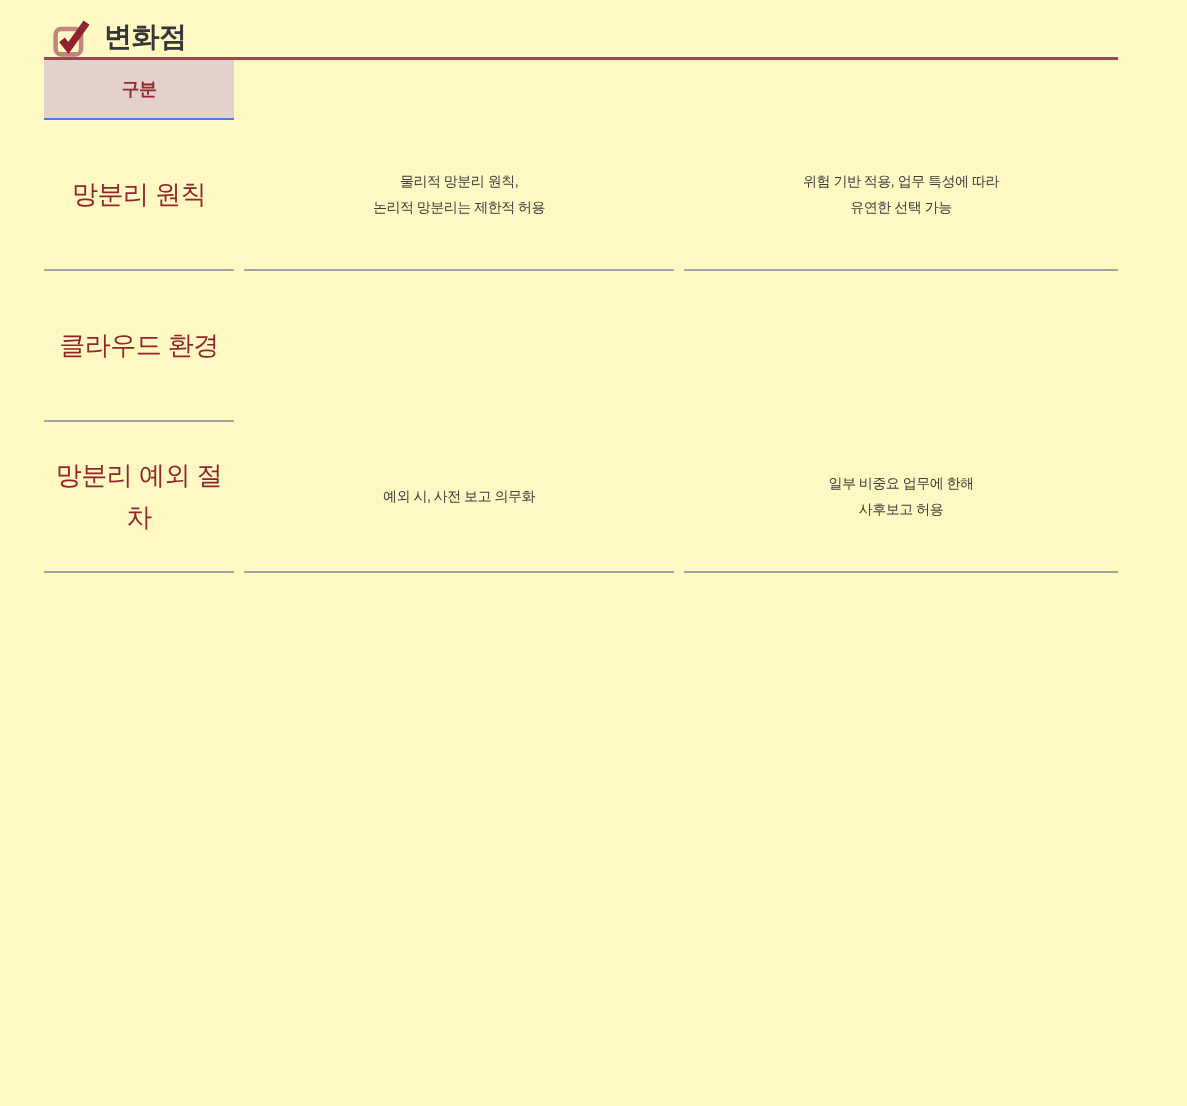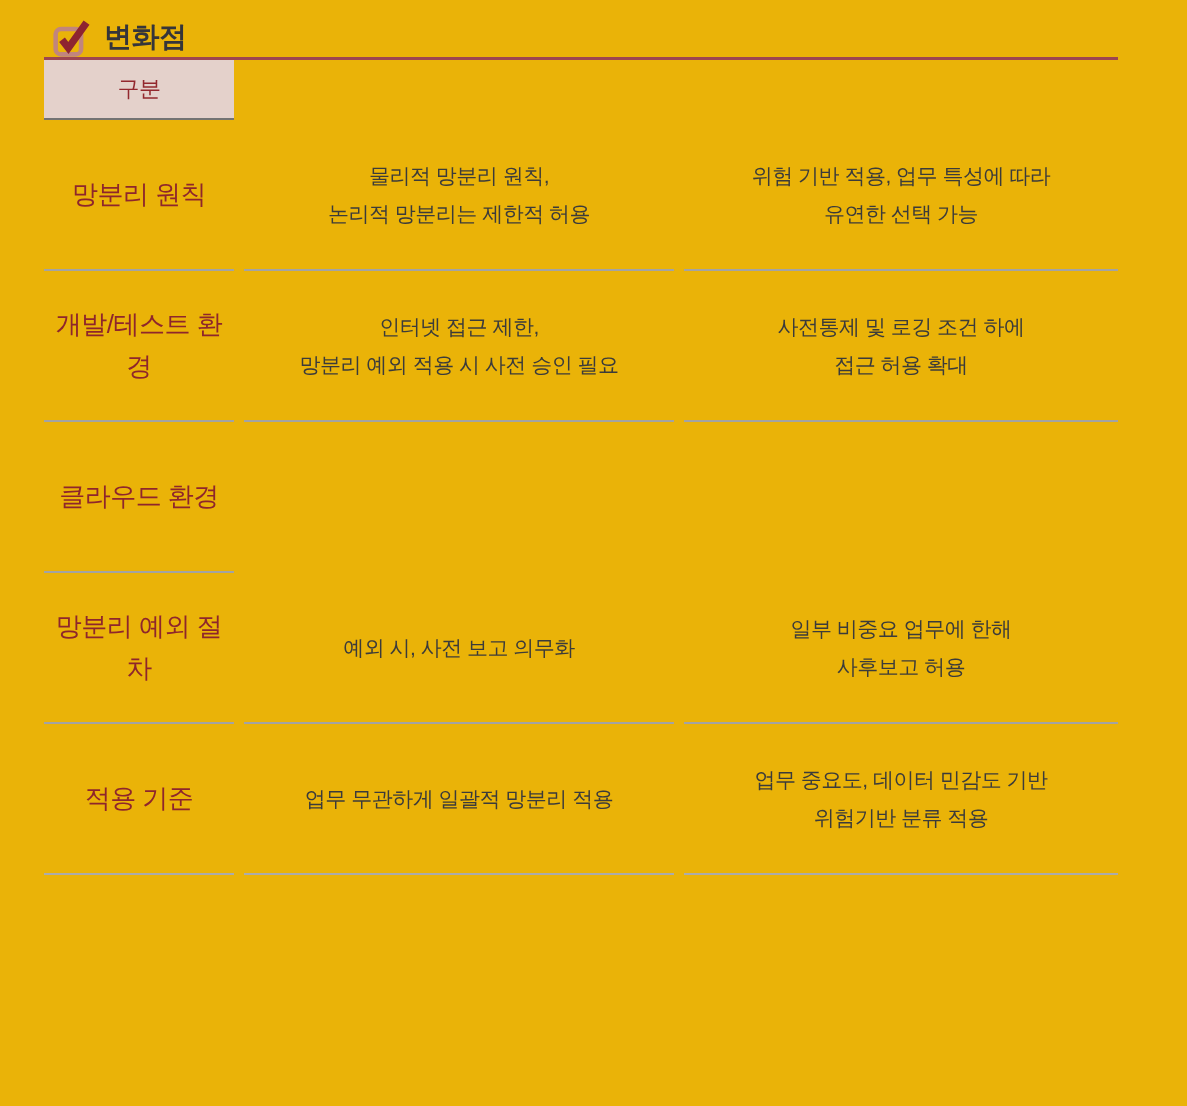--- a/index.html
+++ b/index.html
@@ -8,21 +8,21 @@
     width: 1187px;
     height: 1106px;
     font-family: "Liberation Sans", "DejaVu Sans", sans-serif;
     color: #3b3b3b;
     overflow: hidden;
   }
   .page {
     position: relative;
     width: 1187px;
     height: 1106px;
-    background: #eab308;
+    background: #fef9c3;
   }
   .title-row {
     display: flex;
     align-items: center;
     gap: 12px;
     padding-left: 52px;
     padding-top: 31px;
     height: 42px;
   }
   .title-icon { width: 40px; height: 40px; flex: 0 0 auto; margin-top: 2px; }
@@ -44,37 +44,37 @@
   }
   .grid-row {
     display: grid;
     grid-template-columns: 190px 430px 434px;
     column-gap: 10px;
   }
   .header-cell {
     height: 60px;
     background: #e4d1cb;
     color: #93282e;
-    font-size: 22px;
-    font-weight: 400;
+    font-size: 18px;
+    font-weight: 700;
     display: flex;
     align-items: center;
     justify-content: center;
-    border-bottom: 2px solid #737373;
+    border-bottom: 2px solid #3b82f6;
     letter-spacing: -0.5px;
   }
   .body-cell {
     height: 151px;
     display: flex;
     align-items: center;
     justify-content: center;
     text-align: center;
     border-bottom: 2px solid #a3a3a3;
     white-space: pre-line;
-    font-size: 21px;
+    font-size: 14px;
     line-height: 1.8;
     letter-spacing: -0.5px;
   }
   .body-cell.category {
     color: #8e262c;
     font-weight: 400;
     font-size: 26px;
     line-height: 1.6;
   }
   .body-cell.last { border-bottom-color: #ababab; }
@@ -101,37 +101,24 @@
 
     <div id="table-body">
         <div class="grid-row">
           <div class="body-cell category">망분리 원칙</div>
           <div class="body-cell">물리적 망분리 원칙,
 논리적 망분리는 제한적 허용</div>
           <div class="body-cell">위험 기반 적용, 업무 특성에 따라
 유연한 선택 가능</div>
         </div>
         <div class="grid-row">
-          <div class="body-cell category">개발/테스트 환경</div>
-          <div class="body-cell">인터넷 접근 제한,
-망분리 예외 적용 시 사전 승인 필요</div>
-          <div class="body-cell">사전통제 및 로깅 조건 하에
-접근 허용 확대</div>
-        </div>
-        <div class="grid-row">
           <div class="body-cell category">클라우드 환경</div>
         </div>
         <div class="grid-row">
           <div class="body-cell category">망분리 예외 절차</div>
           <div class="body-cell">예외 시, 사전 보고 의무화</div>
           <div class="body-cell">일부 비중요 업무에 한해
 사후보고 허용</div>
         </div>
-        <div class="grid-row">
-          <div class="body-cell category last">적용 기준</div>
-          <div class="body-cell last">업무 무관하게 일괄적 망분리 적용</div>
-          <div class="body-cell last">업무 중요도, 데이터 민감도 기반
-위험기반 분류 적용</div>
-        </div>
       </div>
   </div>
 
 </div>
 
 </body></html>

